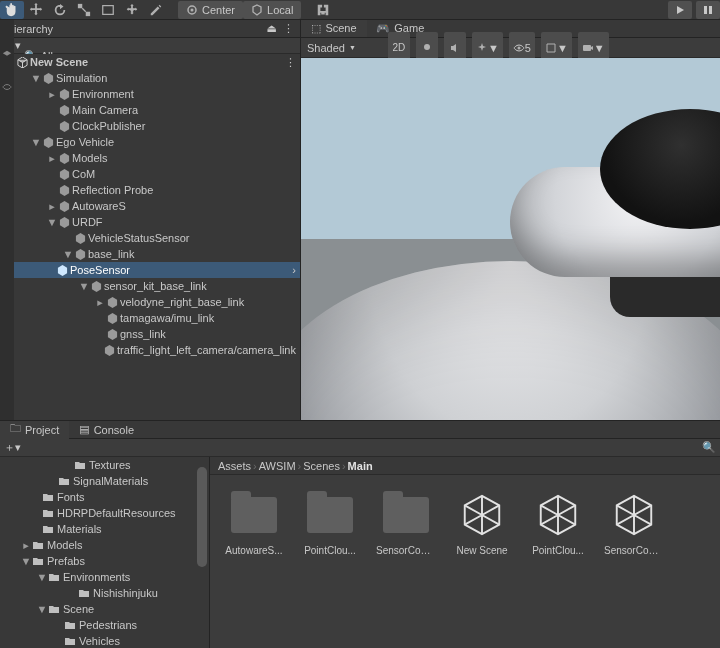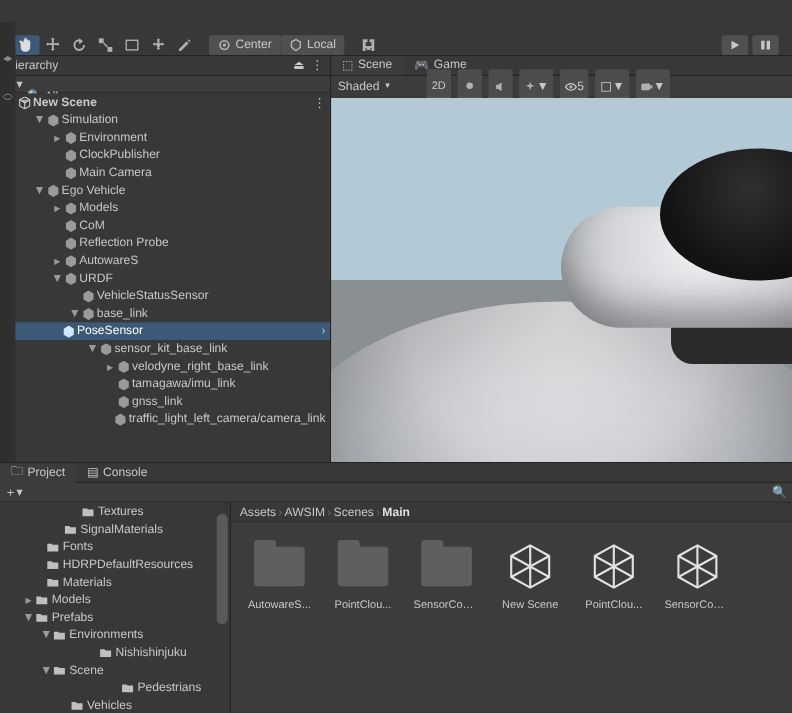--- a/index.html
+++ b/index.html
@@ -1,18 +1,18 @@
 <!DOCTYPE html>
 <html><head>
 <meta charset="utf-8">
 <style>
   * { margin: 0; padding: 0; box-sizing: border-box; font-family: Arial, Helvetica, sans-serif; font-size: 11px; color: #c8c8c8; user-select: none; }
   body { width: 720px; height: 648px; background: #383838; overflow: hidden; display: flex; flex-direction: column; }
   
-  .top-toolbar { height: 20px; background: #383838; display: flex; align-items: center; gap: 0; padding: 0 12px; border-bottom: 1px solid #232323; margin-top: 31px; }
+  .top-toolbar { height: 20px; background: #383838; display: flex; align-items: center; gap: 0; padding: 0 0; border-bottom: 1px solid #232323; }
   .tool-btn { width: 24px; height: 18px; display: inline-flex; align-items: center; justify-content: center; border-radius: 2px; color: #b0b0b0; }
   .tool-btn svg { width: 14px; height: 14px; fill: #b0b0b0; }
   .tool-btn.active { background: #3c5a78; }
   .tool-btn.active svg { fill: #dddddd; }
   .tool-sep { width: 10px; }
   .pill-btn { height: 18px; padding: 0 8px; display: inline-flex; align-items: center; gap: 4px; border-radius: 2px; background: #505050; color: #c8c8c8; }
   .tool-spacer { flex: 1; }
   .play-btn { width: 24px; height: 18px; display:inline-flex; align-items:center; justify-content:center; background:#505050; border-radius:2px; margin-left:4px; }
   .play-btn svg { width:12px; height:12px; fill:#c8c8c8; }
 
@@ -204,30 +204,30 @@
           </span>
           <span class="label">Environment</span>
         </div>
       <div class="tree-row" style="padding-left:46px;">
           <span class="foldout">&nbsp;</span>
           <span class="cube">
             <svg viewBox="0 0 12 12">
               <path d="M6 0l5 3v6l-5 3-5-3V3z"></path>
             </svg>
           </span>
+          <span class="label">Main Camera</span>
+        </div>
+      <div class="tree-row" style="padding-left:46px;">
+          <span class="foldout">&nbsp;</span>
+          <span class="cube">
+            <svg viewBox="0 0 12 12">
+              <path d="M6 0l5 3v6l-5 3-5-3V3z"></path>
+            </svg>
+          </span>
           <span class="label">ClockPublisher</span>
-        </div>
-      <div class="tree-row" style="padding-left:46px;">
-          <span class="foldout">&nbsp;</span>
-          <span class="cube">
-            <svg viewBox="0 0 12 12">
-              <path d="M6 0l5 3v6l-5 3-5-3V3z"></path>
-            </svg>
-          </span>
-          <span class="label">Main Camera</span>
         </div>
       <div class="tree-row" style="padding-left:30px;">
           <span class="foldout">▼</span>
           <span class="cube">
             <svg viewBox="0 0 12 12">
               <path d="M6 0l5 3v6l-5 3-5-3V3z"></path>
             </svg>
           </span>
           <span class="label">Ego Vehicle</span>
         </div>
@@ -500,39 +500,39 @@
         </div>
       <div class="proj-row" style="padding-left:36px;">
           <span class="foldout">▼</span>
           <span class="folder">
             <svg viewBox="0 0 12 12">
               <path d="M1 3h4l1 1h5v6H1z"></path>
             </svg>
           </span>
           <span class="label">Environments</span>
         </div>
-      <div class="proj-row" style="padding-left:66px;margin-left:12px;">
+      <div class="proj-row" style="padding-left:66px;">
           <span class="foldout">&nbsp;</span>
           <span class="folder">
             <svg viewBox="0 0 12 12">
               <path d="M1 3h4l1 1h5v6H1z"></path>
             </svg>
           </span>
           <span class="label">Nishishinjuku</span>
         </div>
       <div class="proj-row" style="padding-left:36px;">
           <span class="foldout">▼</span>
           <span class="folder">
             <svg viewBox="0 0 12 12">
               <path d="M1 3h4l1 1h5v6H1z"></path>
             </svg>
           </span>
           <span class="label">Scene</span>
         </div>
-      <div class="proj-row" style="padding-left:72px;justify-content:center;">
+      <div class="proj-row" style="padding-left:52px;">
           <span class="foldout">&nbsp;</span>
           <span class="folder">
             <svg viewBox="0 0 12 12">
               <path d="M1 3h4l1 1h5v6H1z"></path>
             </svg>
           </span>
           <span class="label">Pedestrians</span>
         </div>
       <div class="proj-row" style="padding-left:52px;">
           <span class="foldout">&nbsp;</span>

